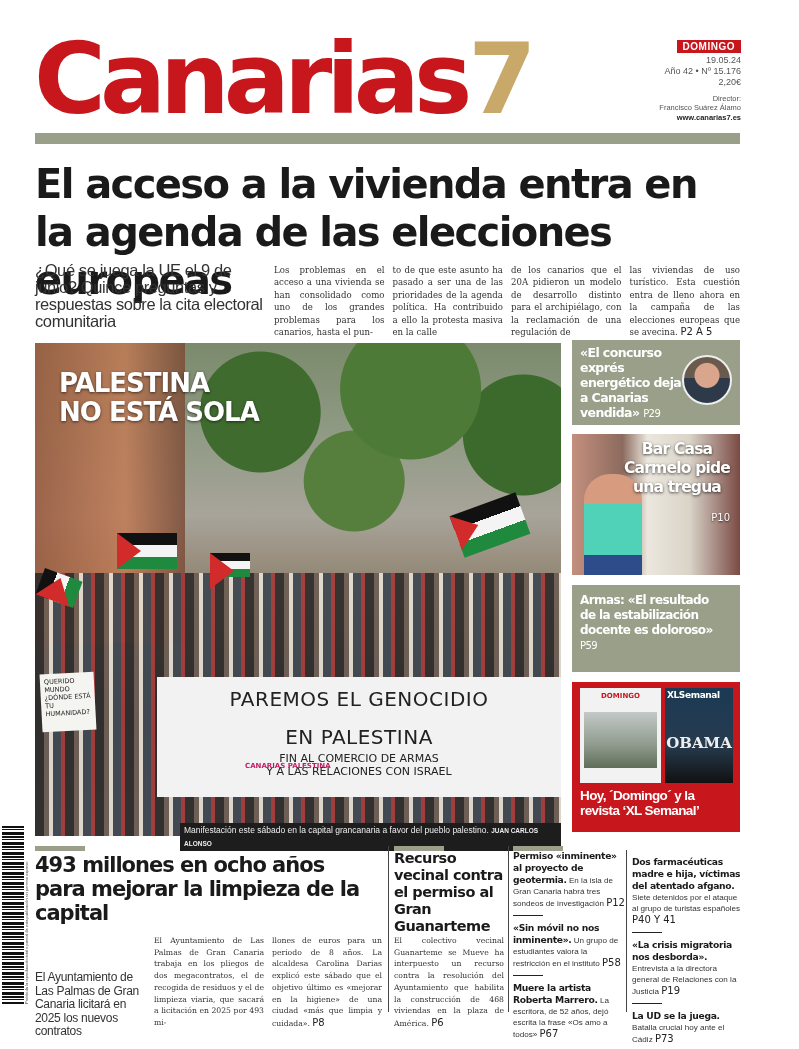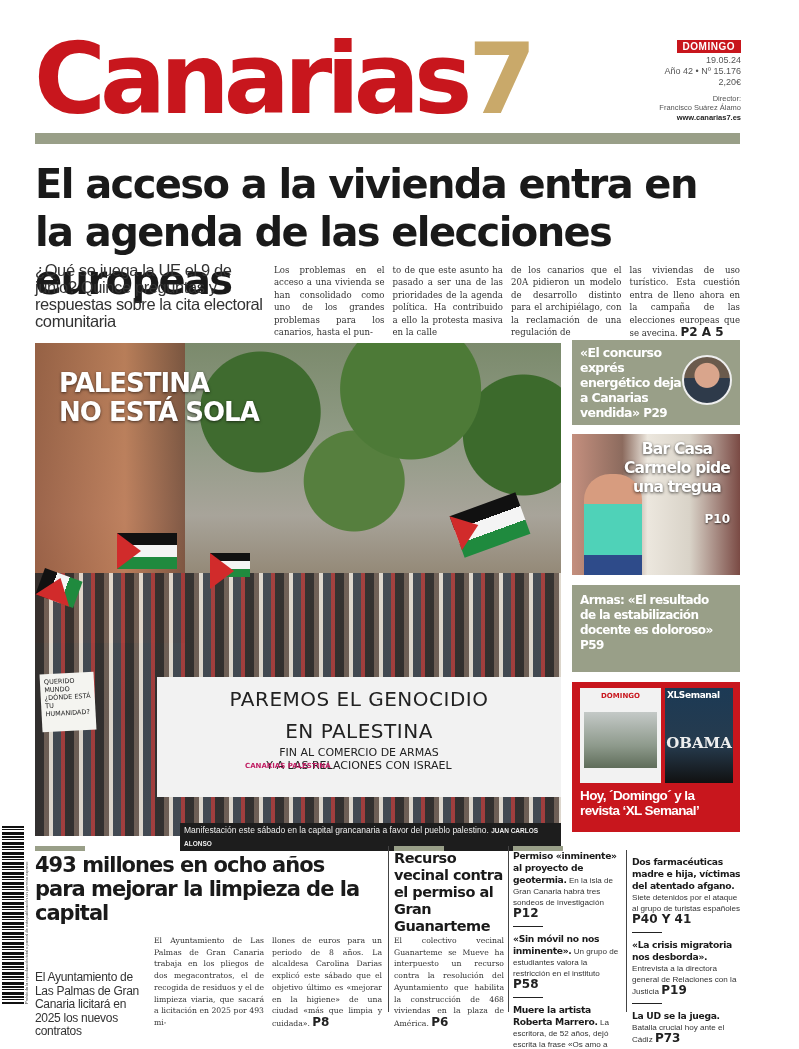--- a/index.html
+++ b/index.html
@@ -16,21 +16,21 @@
   .meta .dir { margin-top: 6px; font-size: 7.5px; line-height: 9px; }
   .meta .web { font-weight: bold; color: #222; font-size: 7.5px; }
   .topbar { position: absolute; left: 35px; top: 133px; width: 705px; height: 11px; background: #999f88; }
 
   
   .headline { position: absolute; left: 35px; top: 160px; width: 705px; font-family: "DejaVu Sans", sans-serif; font-weight: bold;
     font-size: 40px; line-height: 48px; letter-spacing: -1.6px; color: #1a1a1a; }
   .subdeck { position: absolute; left: 35px; top: 262px; width: 230px; font-size: 16.5px; line-height: 17px; color: #333; letter-spacing: -0.4px; }
   .lead-cols { position: absolute; left: 274px; top: 264px; width: 466px; display: flex; gap: 8px; }
   .lead-cols .col { flex: 1; font-family: "DejaVu Serif", serif; font-size: 8.6px; line-height: 12.4px; color: #333; text-align: justify; }
-  .pref { font-family: "DejaVu Sans", sans-serif; font-weight: bold; font-size: 12px; color: #222; }
+  .pref { font-family: "DejaVu Sans", sans-serif; font-weight: normal; font-size: 10px; color: #222; }
 
   
   .photo { position: absolute; left: 35px; top: 343px; width: 526px; height: 493px; overflow: hidden;
     background: linear-gradient(180deg, #7b8a6c 0%, #8f9a84 18%, #a8a49a 35%, #86765f 55%, #5a5650 75%, #746868 100%); }
   .photo .bld-l { position: absolute; left: 0; top: 0; width: 150px; height: 300px; background: linear-gradient(90deg, #9a5a3e, #c27b55 60%, #7a4d38); opacity: 0.85; }
   .photo .trees { position: absolute; left: 150px; top: 0; width: 376px; height: 230px;
     background: radial-gradient(circle at 20% 30%, #3f6b2f 0 60px, transparent 61px),
                 radial-gradient(circle at 60% 20%, #4d7a37 0 70px, transparent 71px),
                 radial-gradient(circle at 90% 40%, #3c6a2c 0 60px, transparent 61px),
                 radial-gradient(circle at 45% 60%, #567f3e 0 50px, transparent 51px); }
@@ -118,21 +118,21 @@
   <div class="bld-l"></div>
   <div class="trees"></div>
   <div class="crowd"></div>
   <div class="flag" style="left:82px;top:190px;"></div>
   <div class="flag" style="left:420px;top:160px;width:70px;height:44px;transform:rotate(-20deg);"></div>
   <div class="flag" style="left:175px;top:210px;width:40px;height:24px;"></div>
   <div class="flag" style="left:10px;top:225px;width:28px;height:40px;transform:rotate(-70deg);"></div>
   <div class="sign">QUERIDO MUNDO ¿DÓNDE ESTÁ TU HUMANIDAD?</div>
   <div class="banner">
     <div class="b1">PAREMOS EL GENOCIDIO</div>
-    <div class="b1" style="margin-top:8px">EN PALESTINA</div>
+    <div class="b1" style="margin-top:14px">EN PALESTINA</div>
     <div class="b2">FIN AL COMERCIO DE ARMAS</div>
     <div class="b2" style="margin-top:0">Y A LAS RELACIONES CON ISRAEL</div>
     <div class="b3">CANARIAS PALESTINA</div>
   </div>
   <div class="photo-title">
     <div>PALESTINA</div>
     <div>NO ESTÁ SOLA</div>
   </div>
 </div>
 <div class="caption"><span>Manifestación este sábado en la capital grancanaria a favor del pueblo palestino.</span> <span class="credit">JUAN CARLOS ALONSO</span></div>

